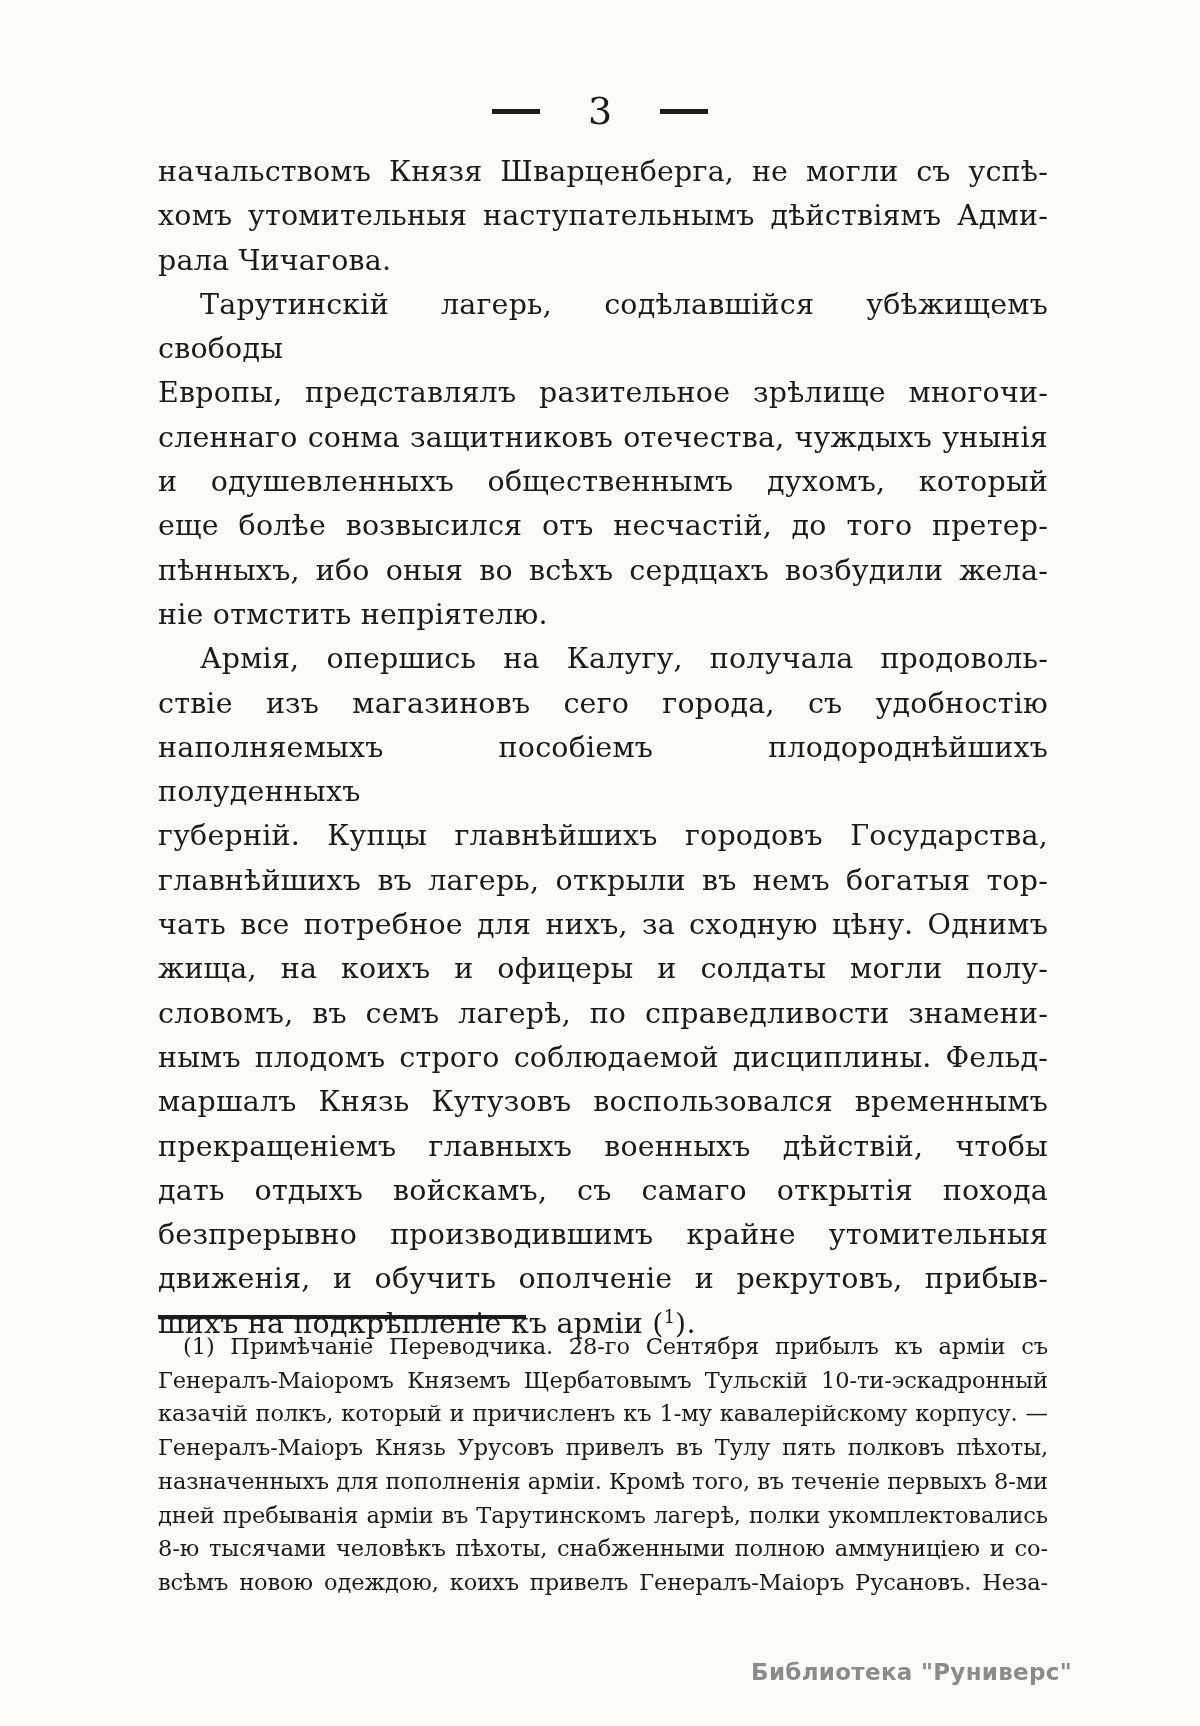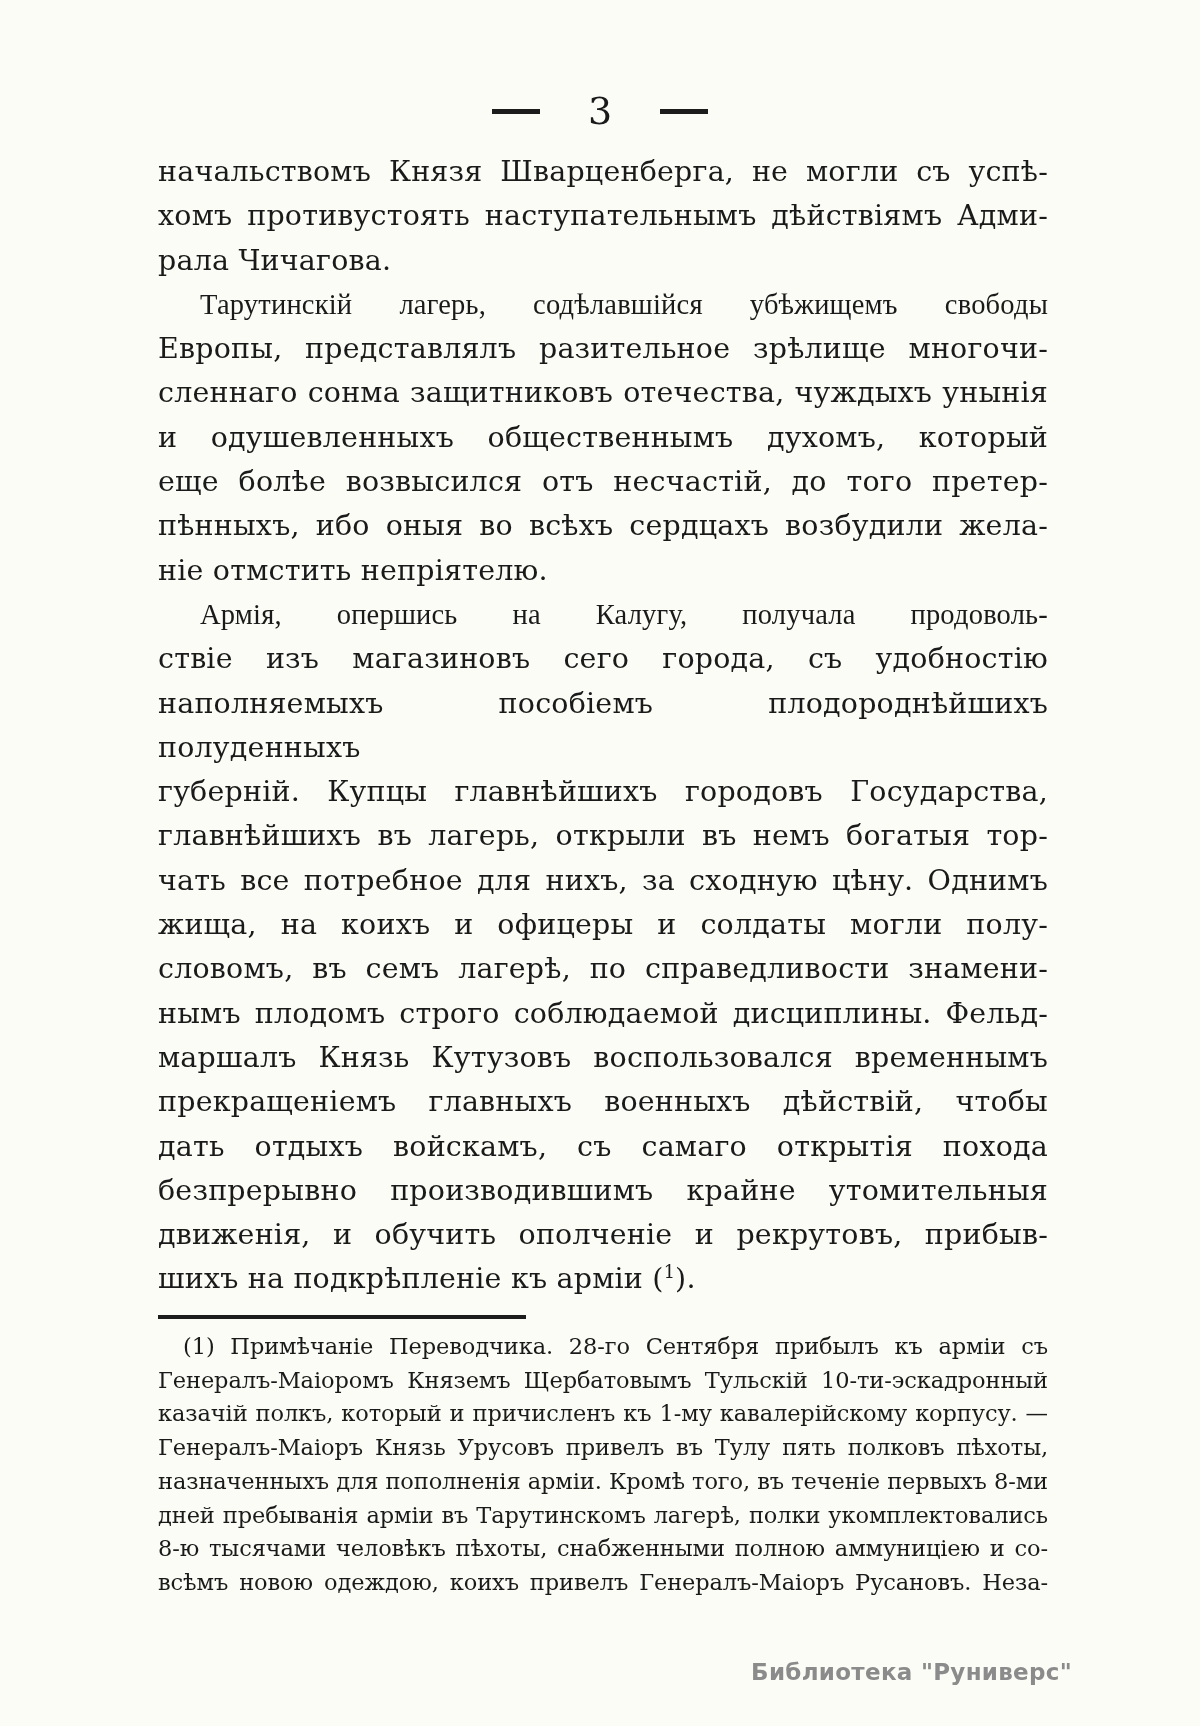--- a/index.html
+++ b/index.html
@@ -21,21 +21,21 @@
   .hdash { width: 48px; height: 5px; background: #1c1c1c; }
   .page-number { font-size: 38px; line-height: 40px; font-weight: normal; }
 
   
   .body-text {
     position: absolute; left: 158px; top: 150px; width: 890px;
     font-size: 28.5px; line-height: 44.3px; letter-spacing: 0.2px;
   }
   .line { text-align: left; }
   .line.just { text-align: justify; text-align-last: justify; }
-  .body-text .line.ind { text-indent: 42px; font-family: Liberation Serif, serif; }
+  .body-text .line.ind { text-indent: 42px; }
 
   
   .footnote-rule {
     position: absolute; left: 158px; top: 1315px;
     width: 368px; height: 4px; background: #1c1c1c;
   }
 
   
   .footnote-text {
     position: absolute; left: 158px; top: 1330px; width: 890px;
@@ -60,21 +60,21 @@
 <div class="page">
 
   <div class="header">
     <div class="hdash"></div>
     <div class="page-number">3</div>
     <div class="hdash"></div>
   </div>
 
   <div class="body-text">
       <div class="line just">начальствомъ Князя Шварценберга, не могли съ успѣ-</div>
-      <div class="line just">хомъ противустоять наступательнымъ дѣйствіямъ Адми-</div>
+      <div class="line just">хомъ утомительныя наступательнымъ дѣйствіямъ Адми-</div>
       <div class="line">рала Чичагова.</div>
       <div class="line just ind">Тарутинскій лагерь, содѣлавшійся убѣжищемъ свободы</div>
       <div class="line just">Европы, представлялъ разительное зрѣлище многочи-</div>
       <div class="line just">сленнаго сонма защитниковъ отечества, чуждыхъ унынія</div>
       <div class="line just">и одушевленныхъ общественнымъ духомъ, который</div>
       <div class="line just">еще болѣе возвысился отъ несчастій, до того претер-</div>
       <div class="line just">пѣнныхъ, ибо оныя во всѣхъ сердцахъ возбудили жела-</div>
       <div class="line">ніе отмстить непріятелю.</div>
       <div class="line just ind">Армія, опершись на Калугу, получала продоволь-</div>
       <div class="line just">ствіе изъ магазиновъ сего города, съ удобностію</div>

